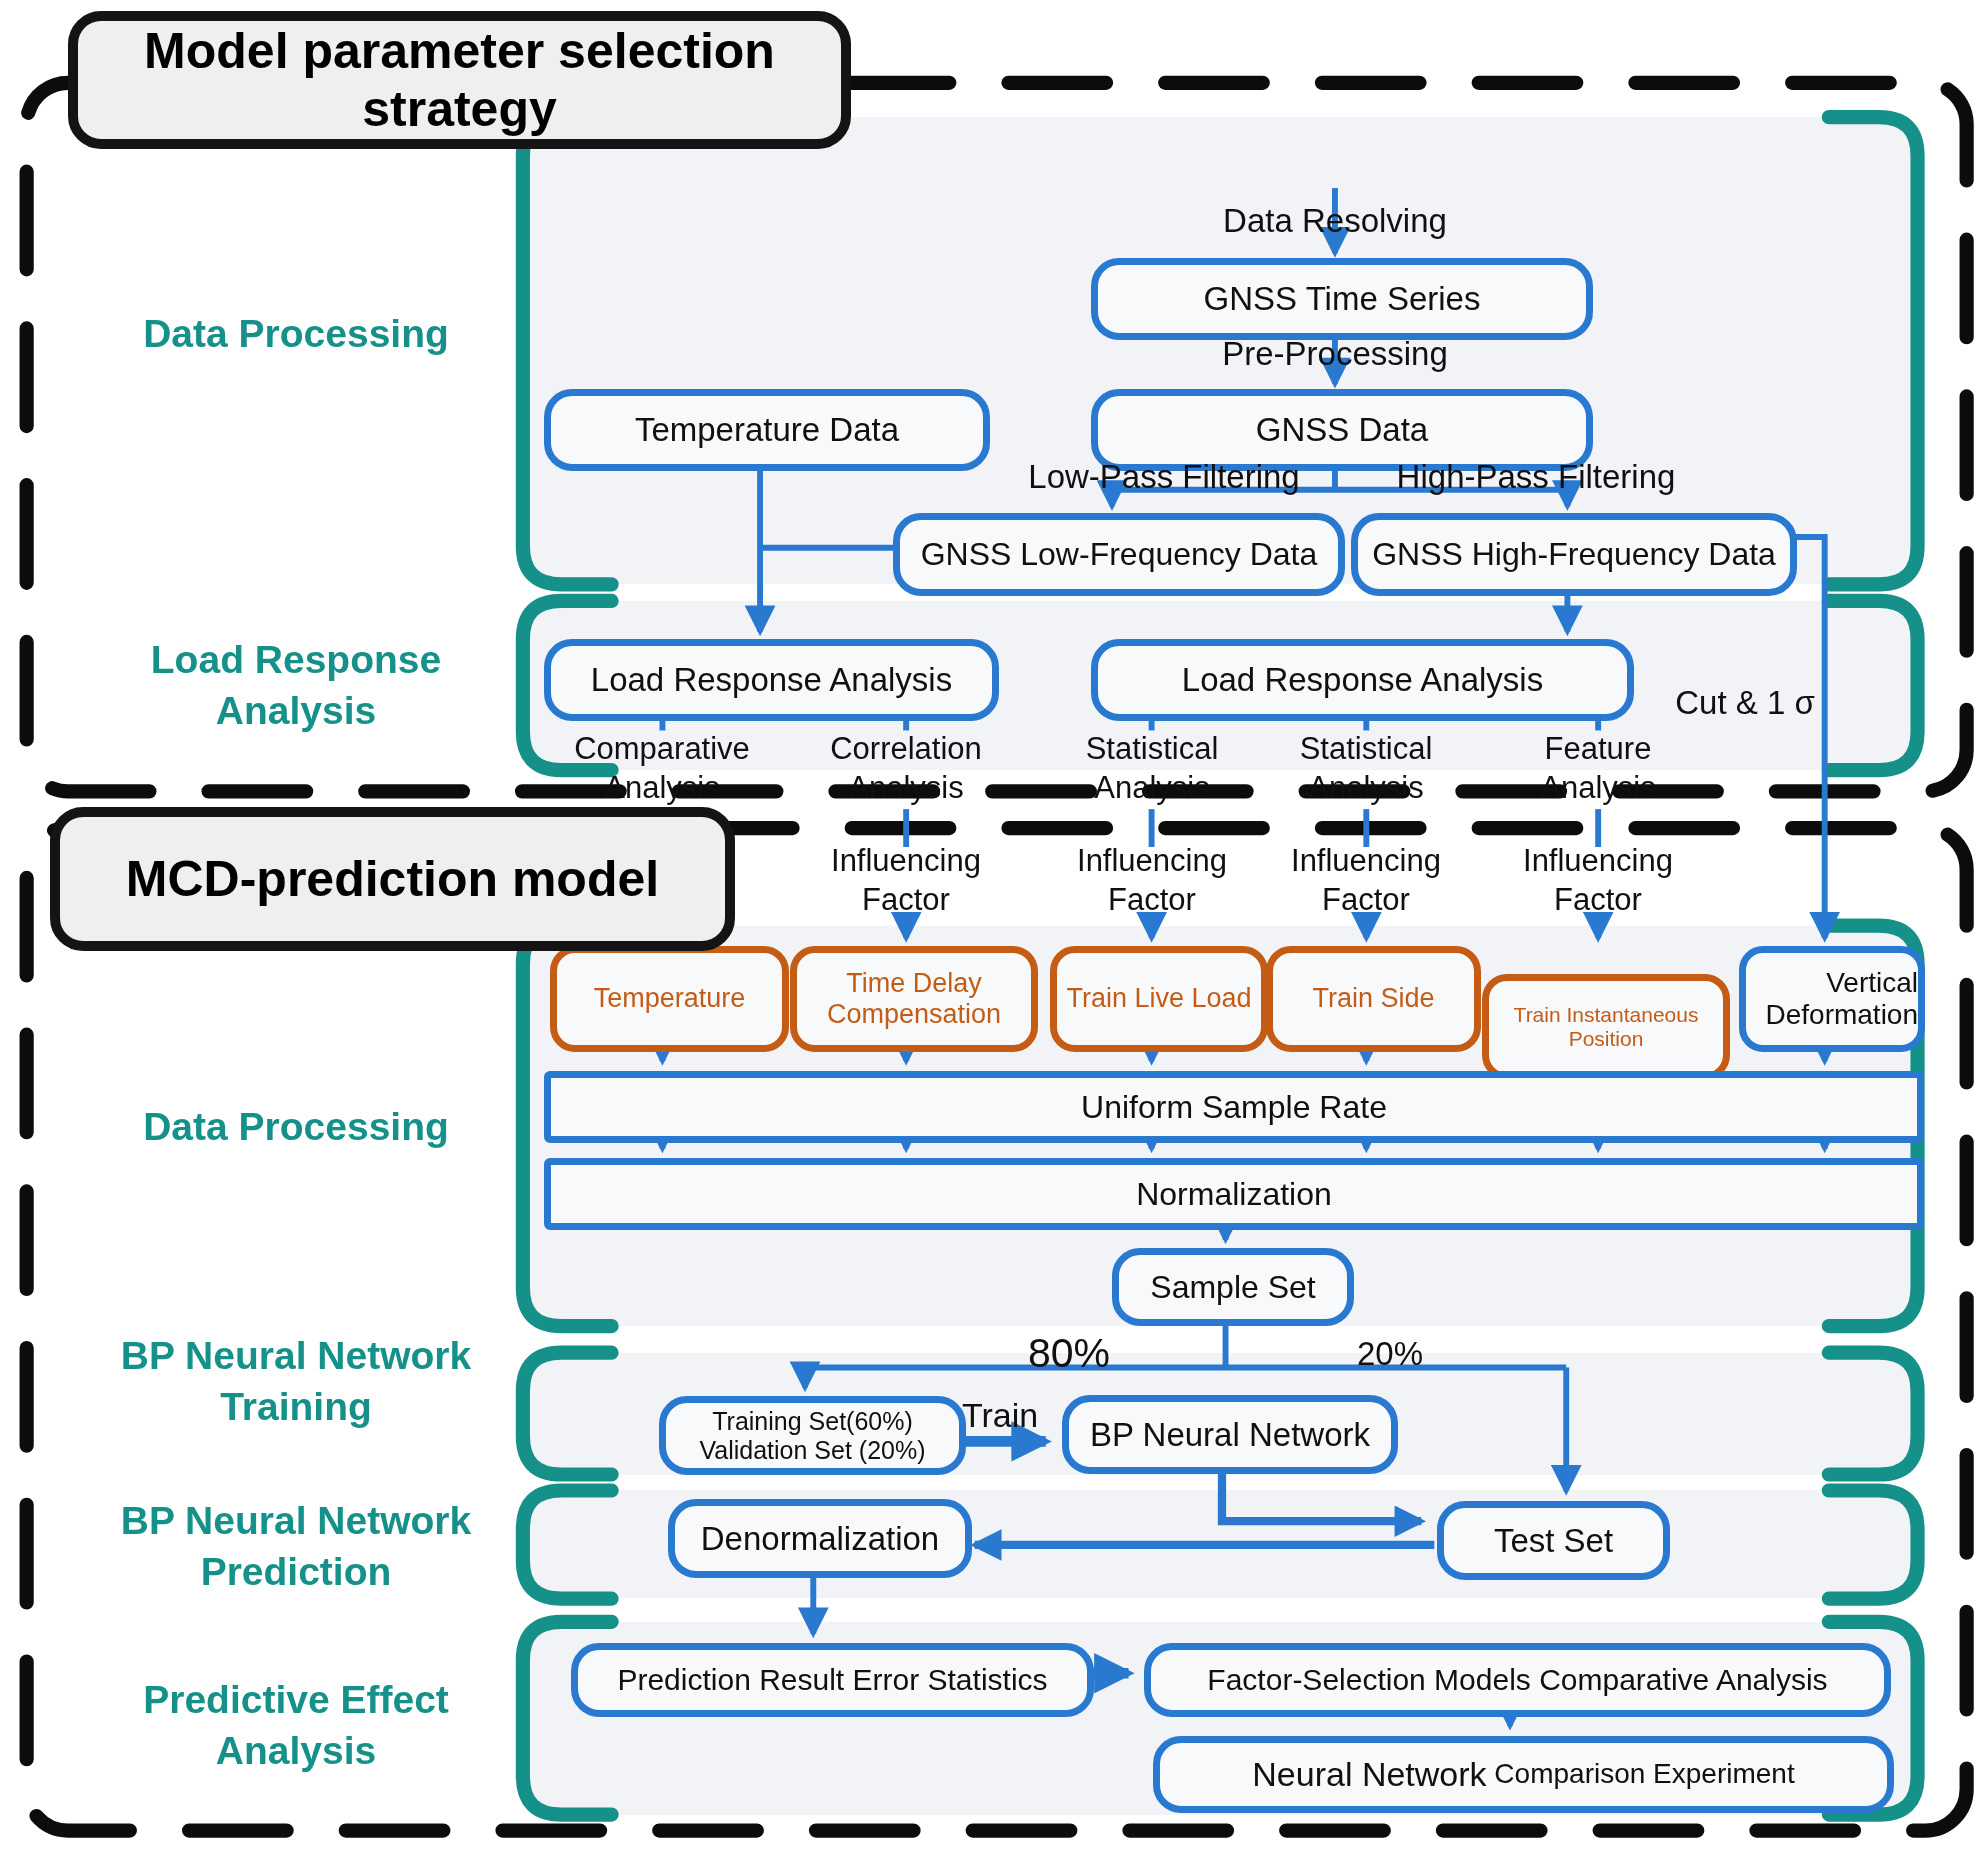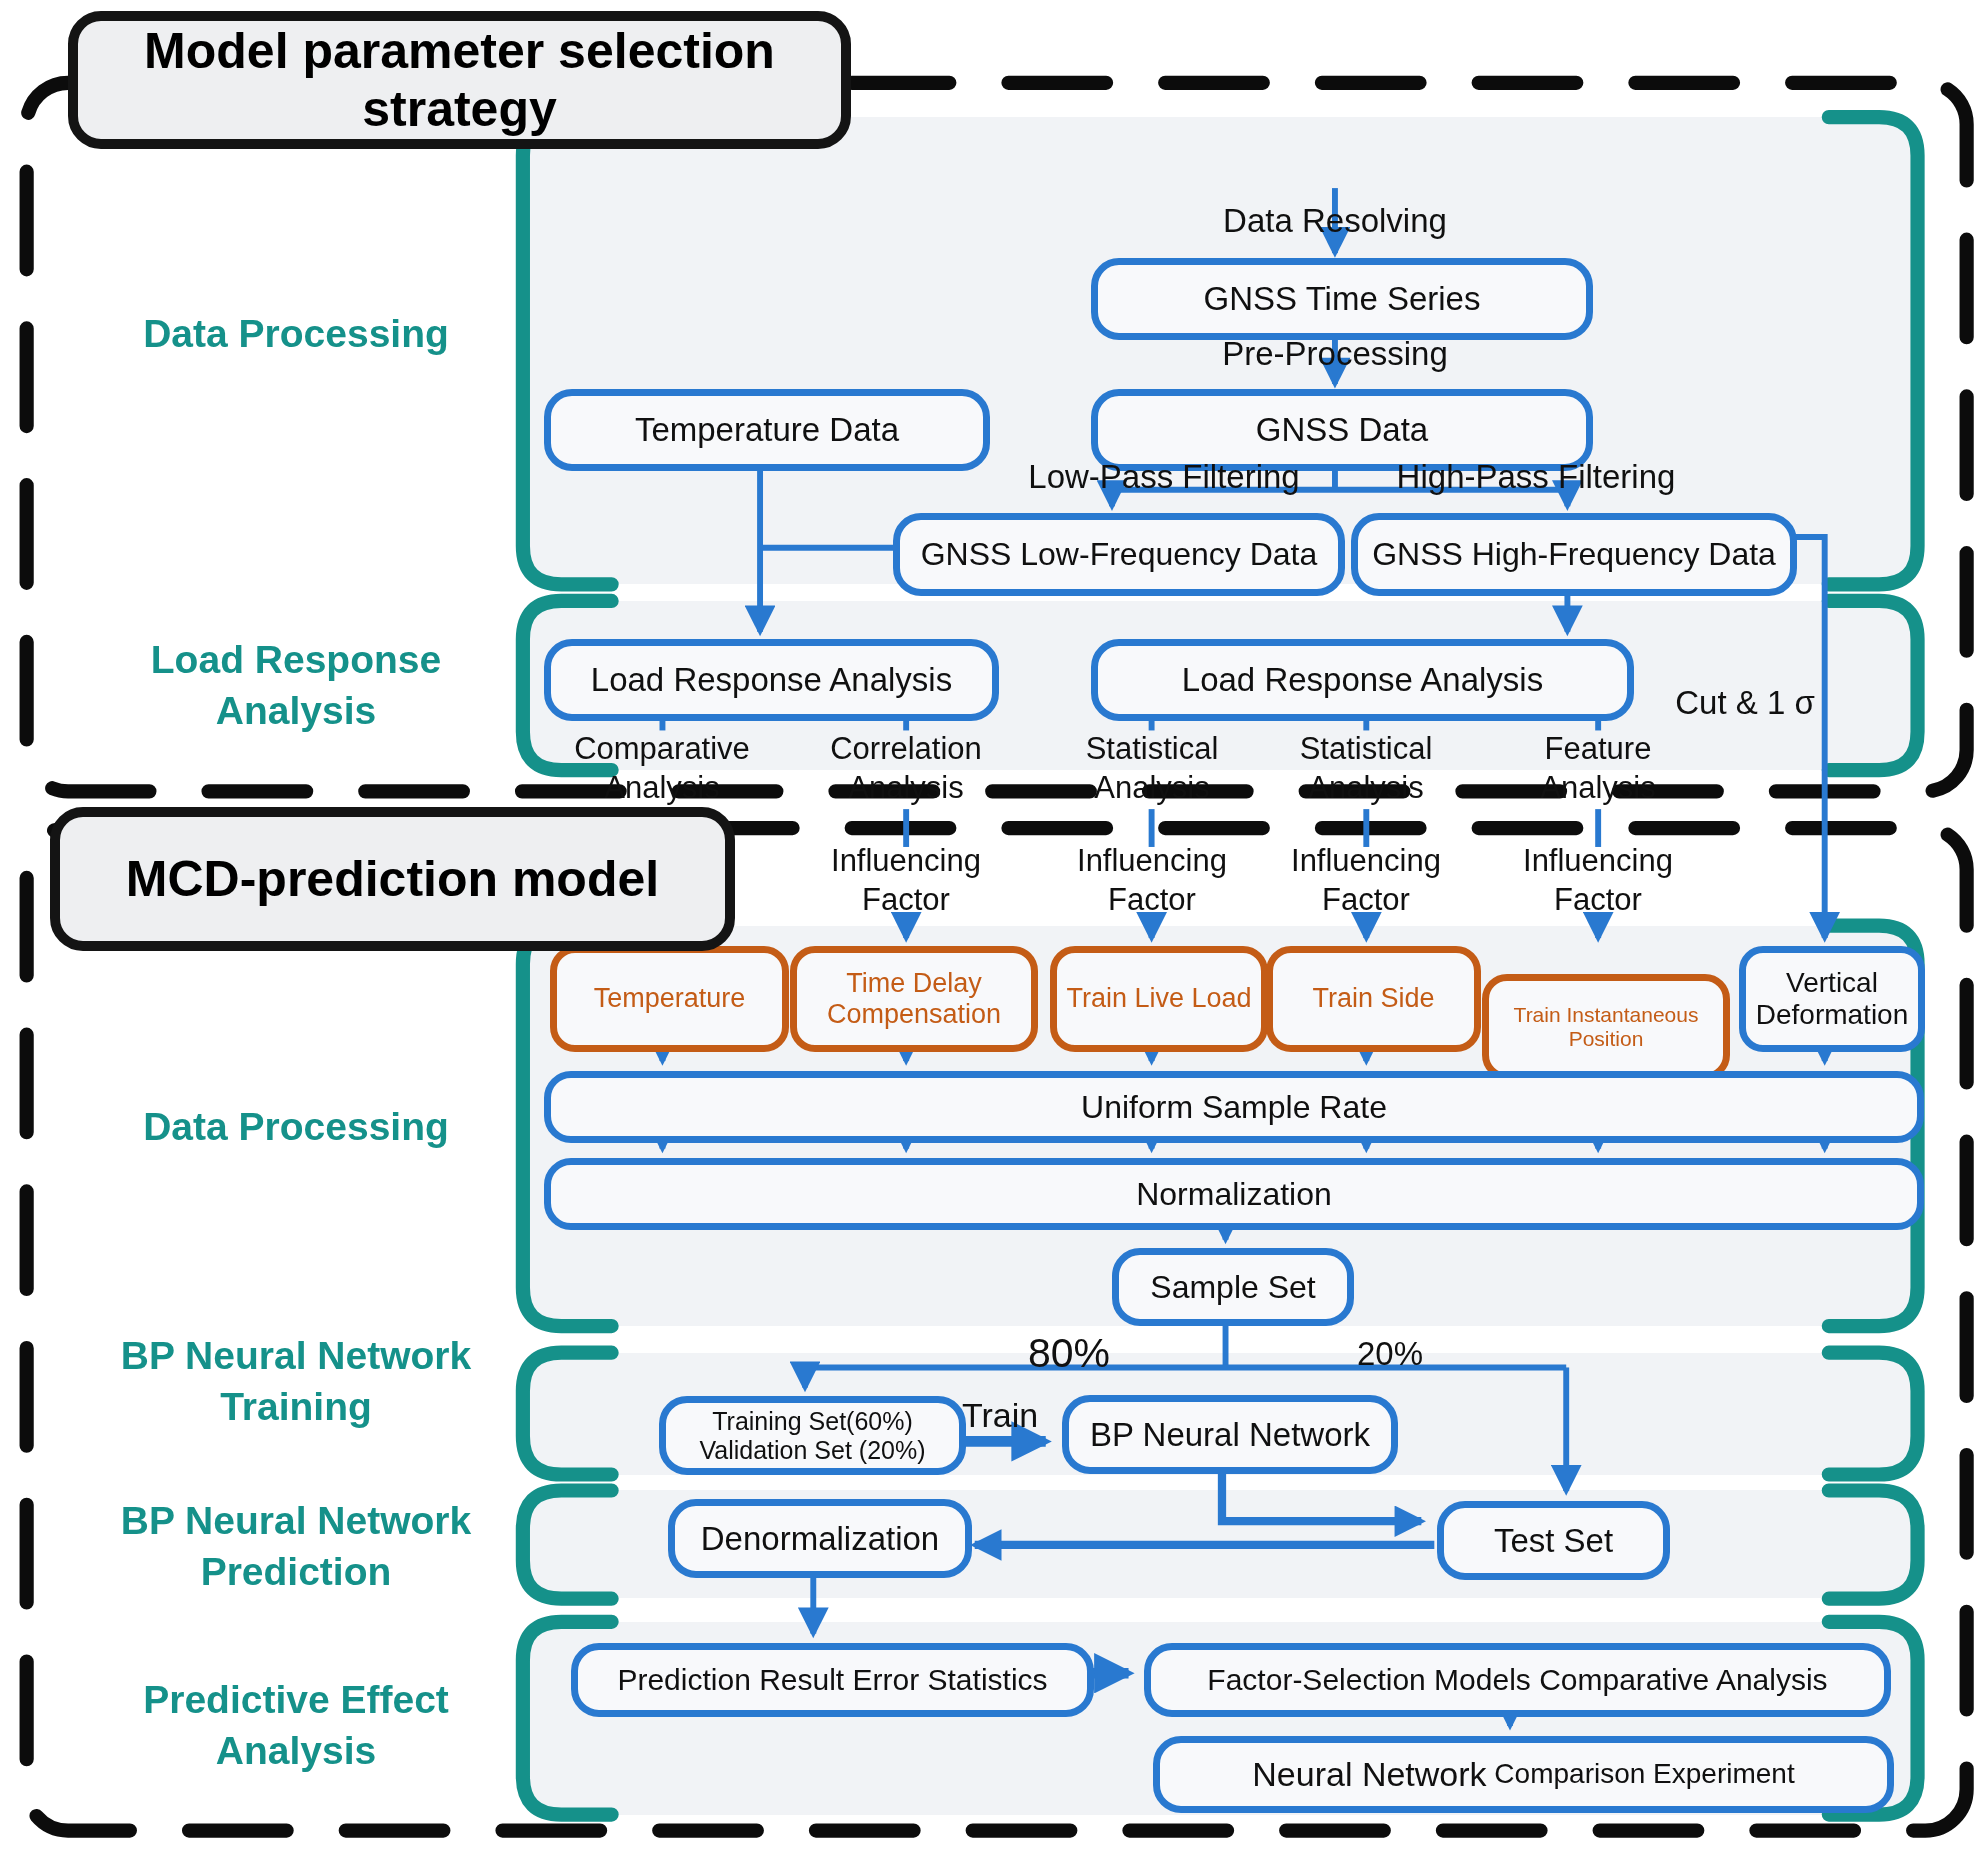--- a/index.html
+++ b/index.html
@@ -11,21 +11,21 @@
     --boxbg:#f8f9fb;
   }
   html,body{margin:0;padding:0;background:#ffffff;}
   #canvas{position:relative;width:1985px;height:1856px;background:#ffffff;
           font-family:"Liberation Sans",sans-serif;color:var(--ink);overflow:hidden;}
   .panel{position:absolute;left:523px;width:1395px;background:var(--panel);border-radius:35px;z-index:1;}
   #connectors{position:absolute;left:0;top:0;z-index:2;}
   .node{position:absolute;display:flex;flex-direction:column;align-items:center;justify-content:center;
         text-align:center;background:var(--boxbg);z-index:3;line-height:1.15;}
   .bbox{border:7px solid var(--blue);border-radius:28px;font-size:33px;color:var(--ink);}
-  .wide{border:7px solid var(--blue);border-radius:27px;font-size:33px;color:var(--ink);}
+  .wide{border:7px solid var(--blue);border-radius:6px;font-size:33px;color:var(--ink);}
   .obox{border:7.7px solid var(--orange);border-radius:25px;font-size:27px;color:var(--orange);}
   .lbl{position:absolute;transform:translate(-50%,-50%);text-align:center;z-index:3;
        color:var(--ink);line-height:1.25;}
   .seclbl{position:absolute;transform:translate(-50%,-50%);text-align:center;z-index:3;
           color:var(--teal);font-weight:bold;font-size:39px;line-height:1.3;}
   .title{position:absolute;border:10.6px solid #141414;background:#eeeff1;border-radius:33px;
          display:flex;align-items:center;justify-content:center;font-weight:bold;
          font-size:50px;color:#000;z-index:4;text-align:center;}
 </style>
 </head>
@@ -163,21 +163,21 @@
   <div class="lbl" style="left:906px;top:881px;width:177px;font-size:31px;">Influencing Factor</div>
   <div class="lbl" style="left:1152px;top:881px;width:177px;font-size:31px;">Influencing Factor</div>
   <div class="lbl" style="left:1366px;top:881px;width:177px;font-size:31px;">Influencing Factor</div>
   <div class="lbl" style="left:1598px;top:881px;width:177px;font-size:31px;">Influencing Factor</div>
 
   <div class="node obox" style="left:550px;top:946px;width:225px;height:92px;">Temperature</div>
   <div class="node obox" style="left:790px;top:946px;width:234px;height:92px;">Time Delay Compensation</div>
   <div class="node obox" style="left:1050px;top:946px;width:204px;height:92px;">Train Live Load</div>
   <div class="node obox" style="left:1266px;top:946px;width:201px;height:92px;">Train Side</div>
   <div class="node obox" style="left:1482px;top:974px;width:234px;height:92px;font-size:21px;">Train  Instantaneous Position</div>
-  <div class="node bbox" style="left:1739px;top:946px;width:172px;height:92px;font-size:28px;border-radius:24px;">Vertical Deformation</div>
+  <div class="node bbox" style="left:1739px;top:946px;width:172px;height:92px;font-size:28px;border-radius:24px;text-align:right;">Vertical Deformation</div>
 
   <div class="node wide" style="left:544px;top:1071px;width:1366px;height:58px;font-size:32px;">Uniform Sample Rate</div>
   <div class="node wide" style="left:544px;top:1158px;width:1366px;height:58px;font-size:32px;">Normalization</div>
   <div class="node bbox" style="left:1112px;top:1248px;width:228px;height:64px;font-size:32px;">Sample Set</div>
 
   <div class="lbl" style="left:1069px;top:1354px;font-size:41px;text-align:right;">80%</div>
   <div class="lbl" style="left:1390px;top:1354px;font-size:33px;">20%</div>
 
   <div class="node bbox" style="left:659px;top:1396px;width:293px;height:65px;font-size:25px;">
     <div>Training Set(60%)</div>

